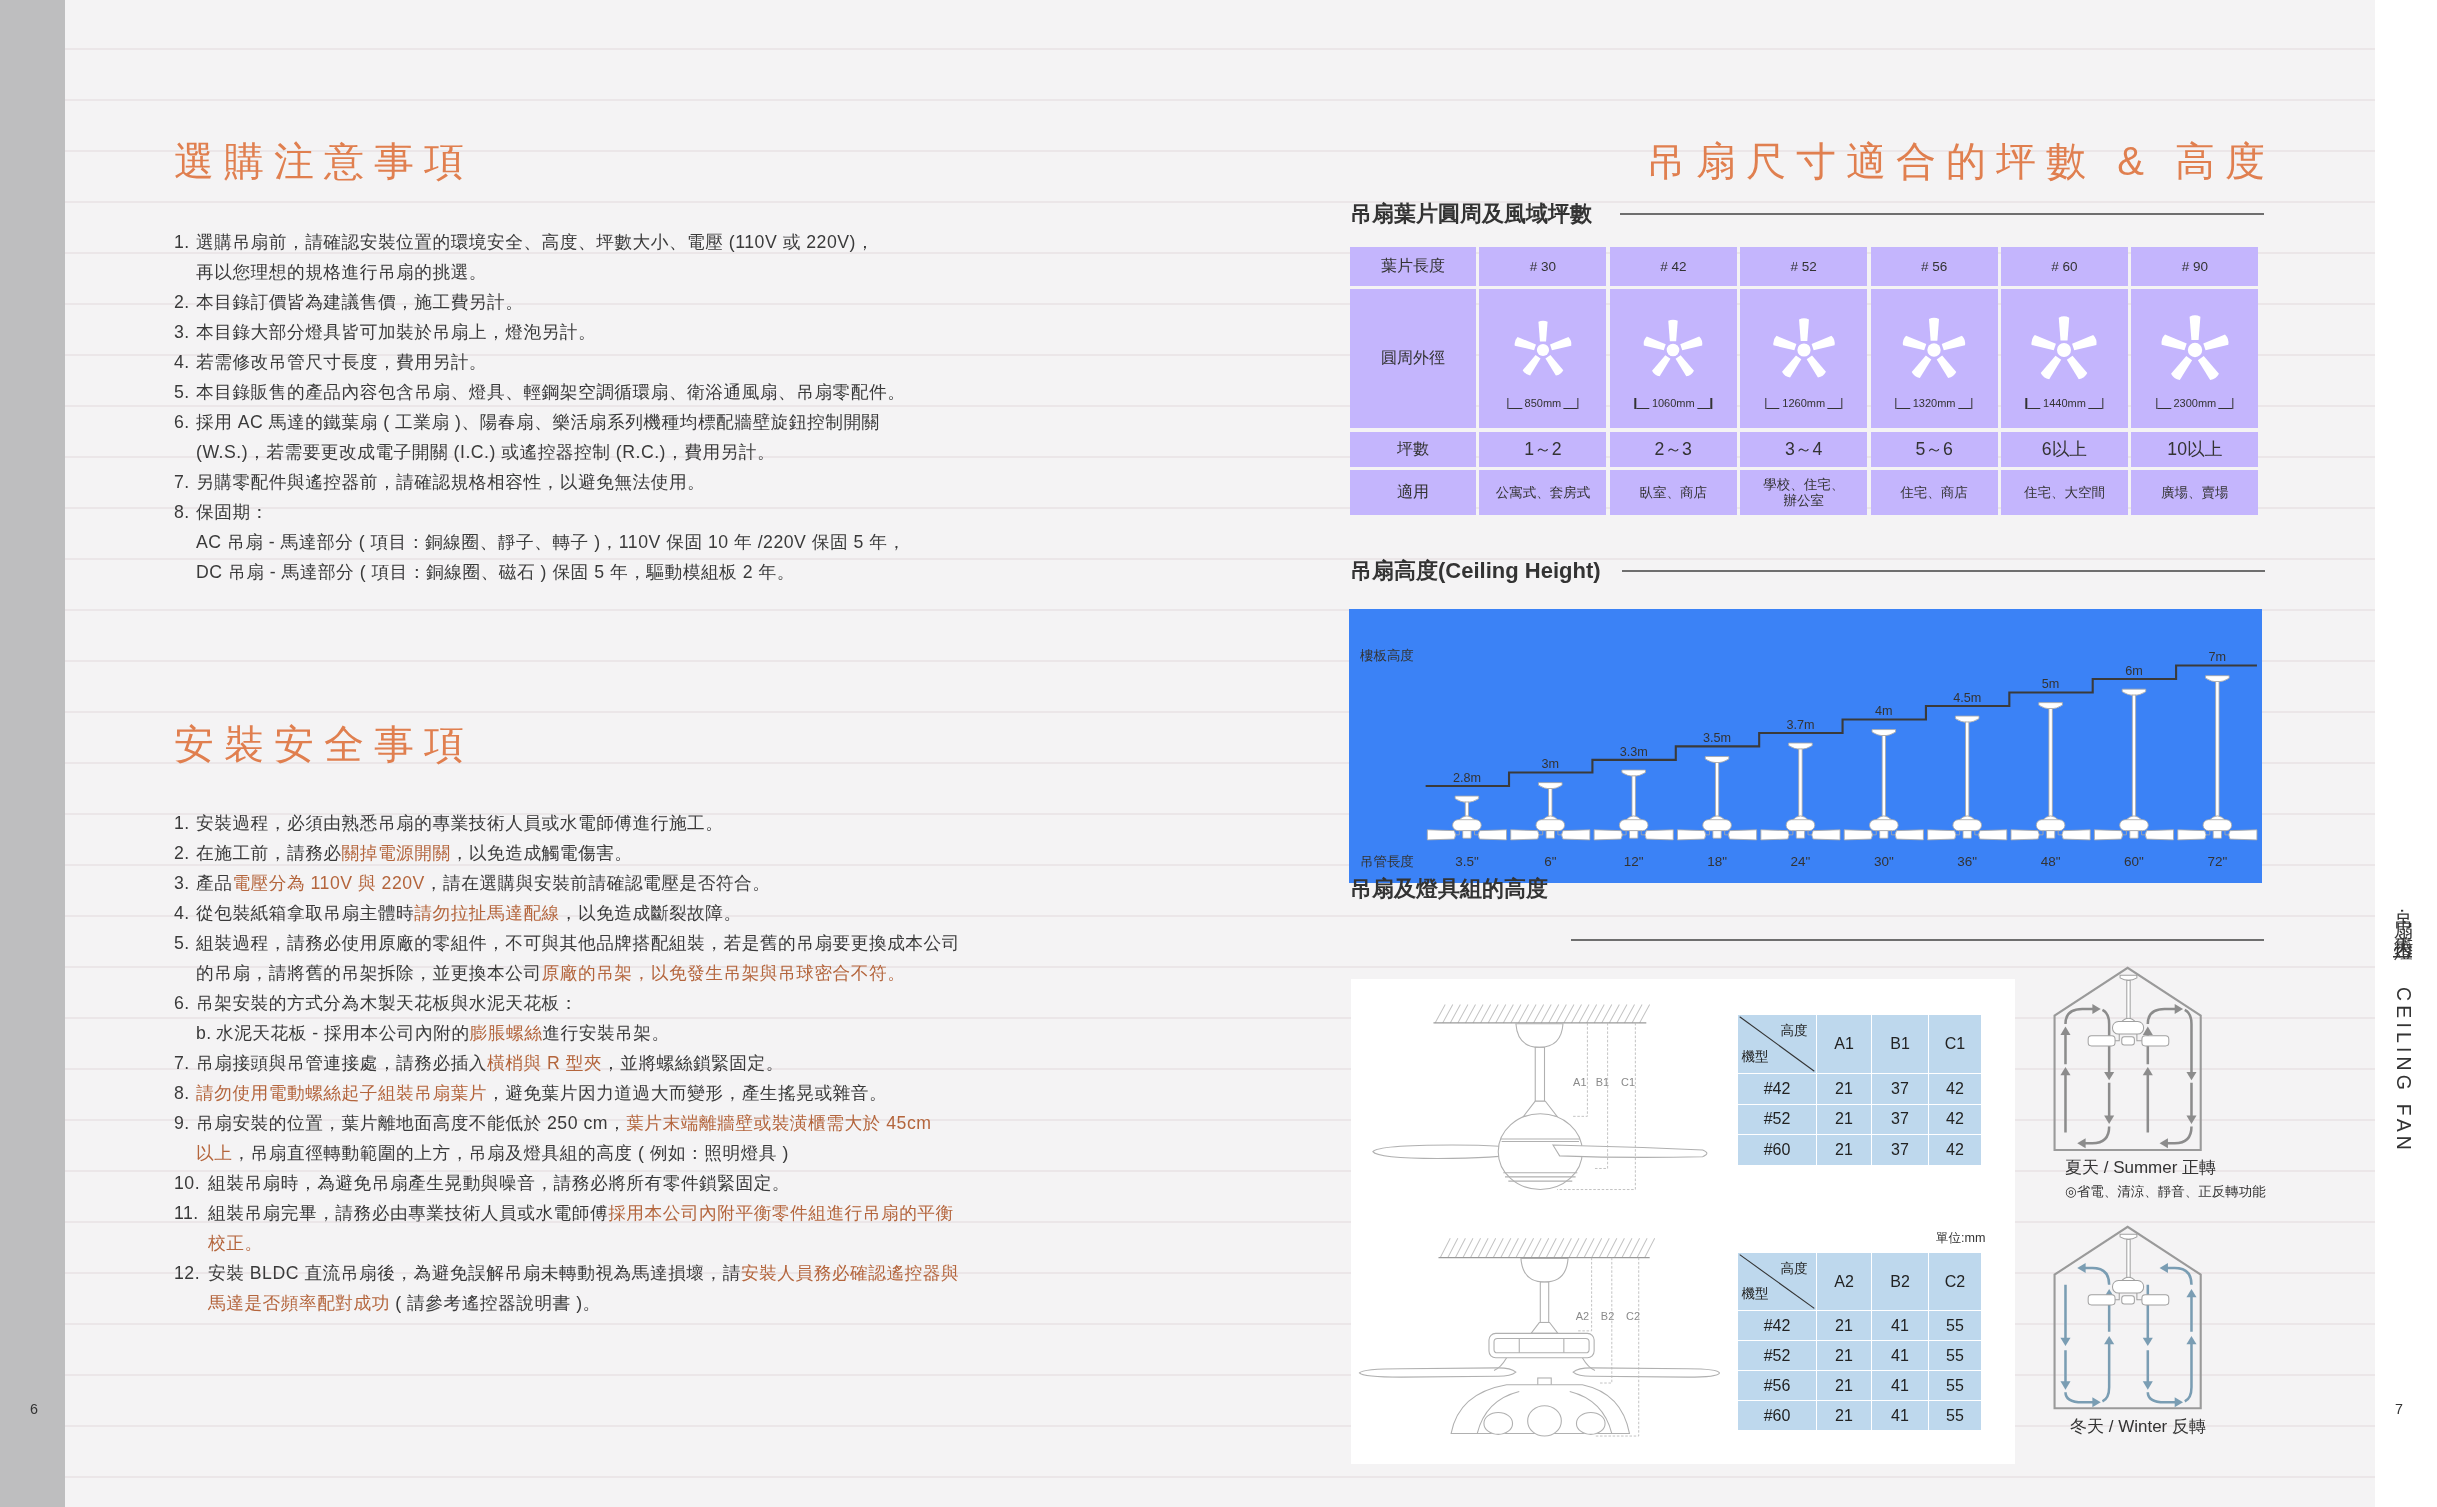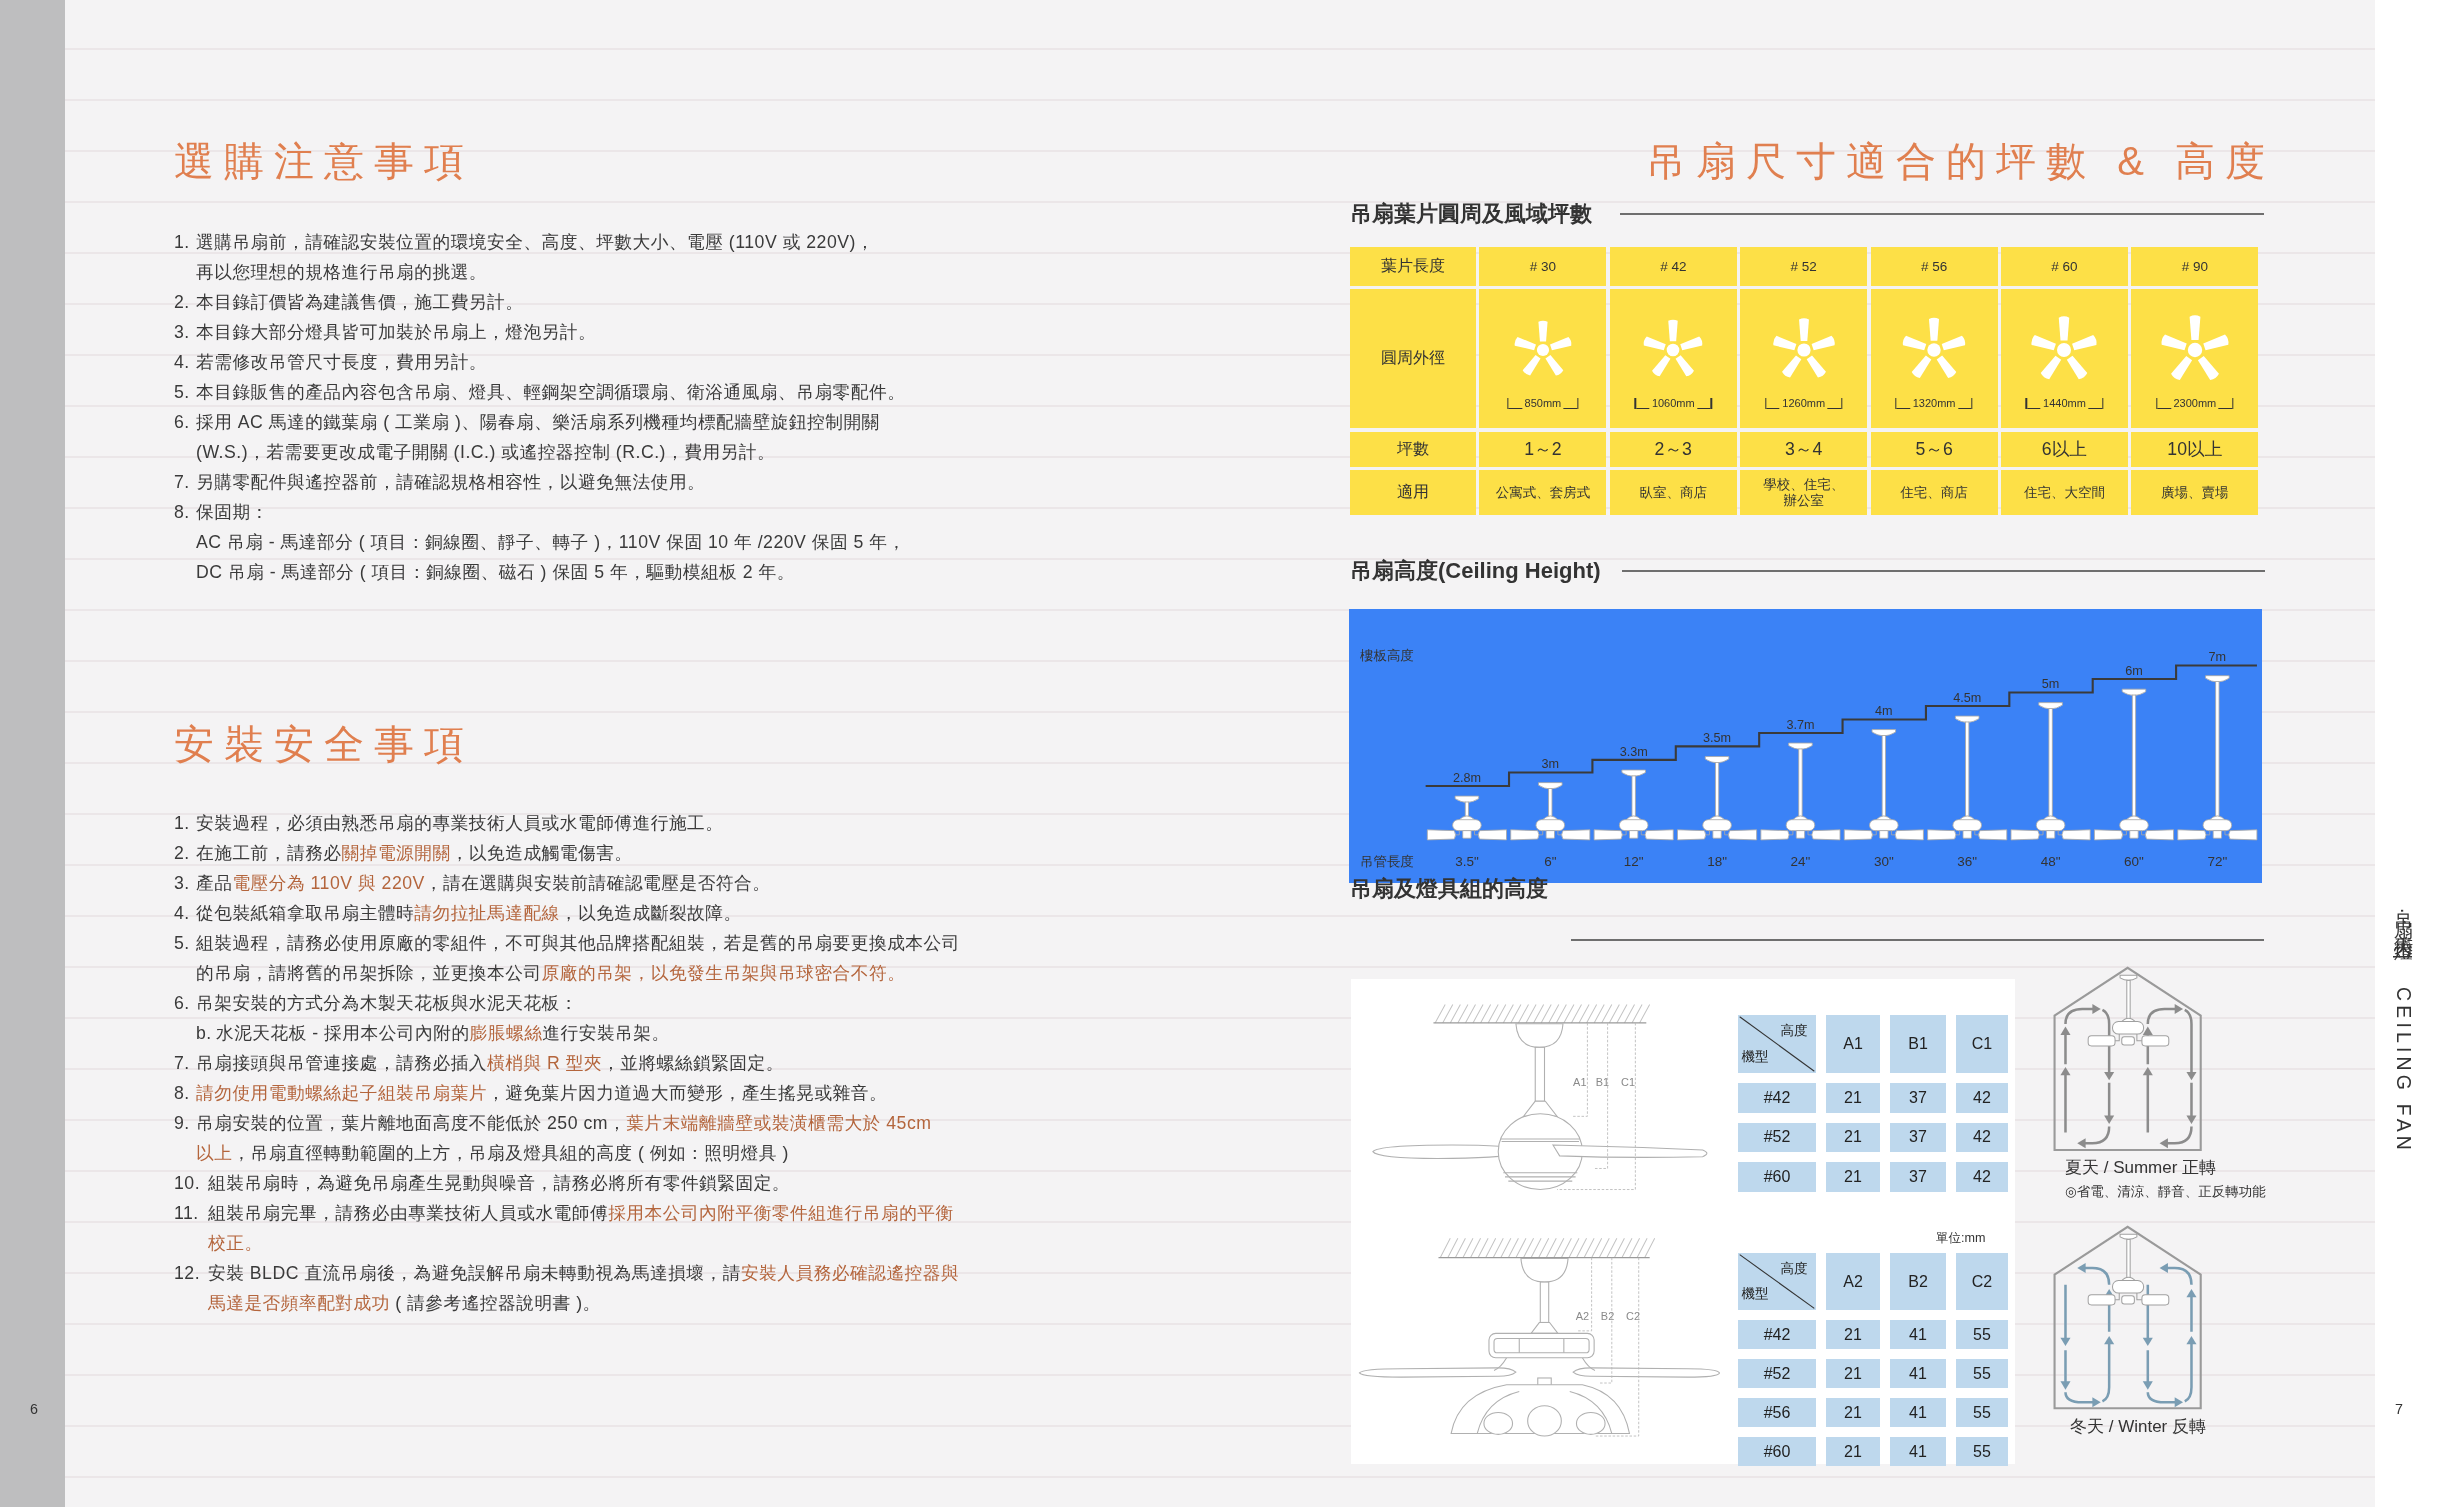--- a/index.html
+++ b/index.html
@@ -15,37 +15,37 @@
 .big-title{font-size:40px;line-height:44px;letter-spacing:10px;color:#e07f4f;white-space:nowrap}
 .list{position:absolute;width:884px;font-size:17.7px;letter-spacing:0.5px;color:#3a3a3a}
 .ln{position:relative;height:30px;line-height:30px;white-space:nowrap;padding-left:22px}
 .ln .num{position:absolute;left:0;top:0}
 .ln.w2{padding-left:34px}
 .ln.sub .num{position:static;margin-right:4.2px}
 [data-hl="true"]{color:#b4653c}
 .sub-heading{font-size:22px;font-weight:bold;line-height:25px;color:#333;white-space:nowrap}
 .rule{height:1.7px;background:#6e6e6e}
 .t1{position:absolute;left:1350px;top:247px;display:grid;grid-template-columns:126px repeat(6,127px);grid-template-rows:39px 139px 35px 45px;gap:3.4px}
-.t1 .c{background:#fde047;display:flex;align-items:center;justify-content:center;text-align:center;color:#333;position:relative}
+.t1 .c{background:#c4b5fd;display:flex;align-items:center;justify-content:center;text-align:center;color:#333;position:relative}
 .t1 .lbl{font-size:16px}
 .t1 .sz{font-size:13.5px}
 .t1 .ar{font-size:17.7px}
 .t1 .us{font-size:13.5px;white-space:pre-line;line-height:16px}
 .t1 .star{position:absolute;left:50%;top:61px;transform:translate(-50%,-50%)}
 .dim{position:absolute;left:50%;top:108px;transform:translateX(-50%);display:flex;align-items:flex-end;font-size:11px;color:#333;white-space:nowrap}
 .dim .bar{width:1.3px;height:11.8px;background:#333}
 .dim .seg{width:13.5px;height:1.3px;background:#333}
 .dim .txt{padding:0 2.5px}
 .yellow-box{left:1349px;top:609px;width:913px;height:274px;background:#3b82f6}
 .yellow-box svg{position:absolute;left:0;top:0}
 .chart-txt{font-family:"Liberation Sans","DejaVu Sans",sans-serif;fill:#333}
 .white-box{left:1351px;top:979px;width:664px;height:485px;background:#ffffff}
 .white-box svg.diag{position:absolute;left:0;top:0}
 .dgm-txt{font-family:"Liberation Sans","DejaVu Sans",sans-serif;fill:#8a8a8a;font-size:13px}
-.ht{position:absolute;left:387px;display:grid;grid-template-columns:78px 54px 56px 52px;gap:10px}
+.ht{position:absolute;left:387px;display:grid;grid-template-columns:78px 54px 56px 52px;gap:1px}
 .ht .c{background:#bed8ed;display:flex;align-items:center;justify-content:center;font-size:16px;color:#222;position:relative}
 .ht .corner{display:block}
 .ht .corner svg{position:absolute;left:0;top:0}
 .ht .corner .ct{position:absolute;right:8.4px;top:6.7px;font-size:13.5px}
 .ht .corner .cb{position:absolute;left:3.4px;bottom:6.7px;font-size:13.5px}
 .unit{right:29.5px;top:250px;font-size:12.6px;color:#333;line-height:18.5px;text-align:right;white-space:nowrap}
 .house-txt{font-size:17px;line-height:18.5px;color:#333;white-space:nowrap}
 .house-note{font-size:13.5px;line-height:18.5px;color:#333;white-space:nowrap}
 </style>
 </head>

